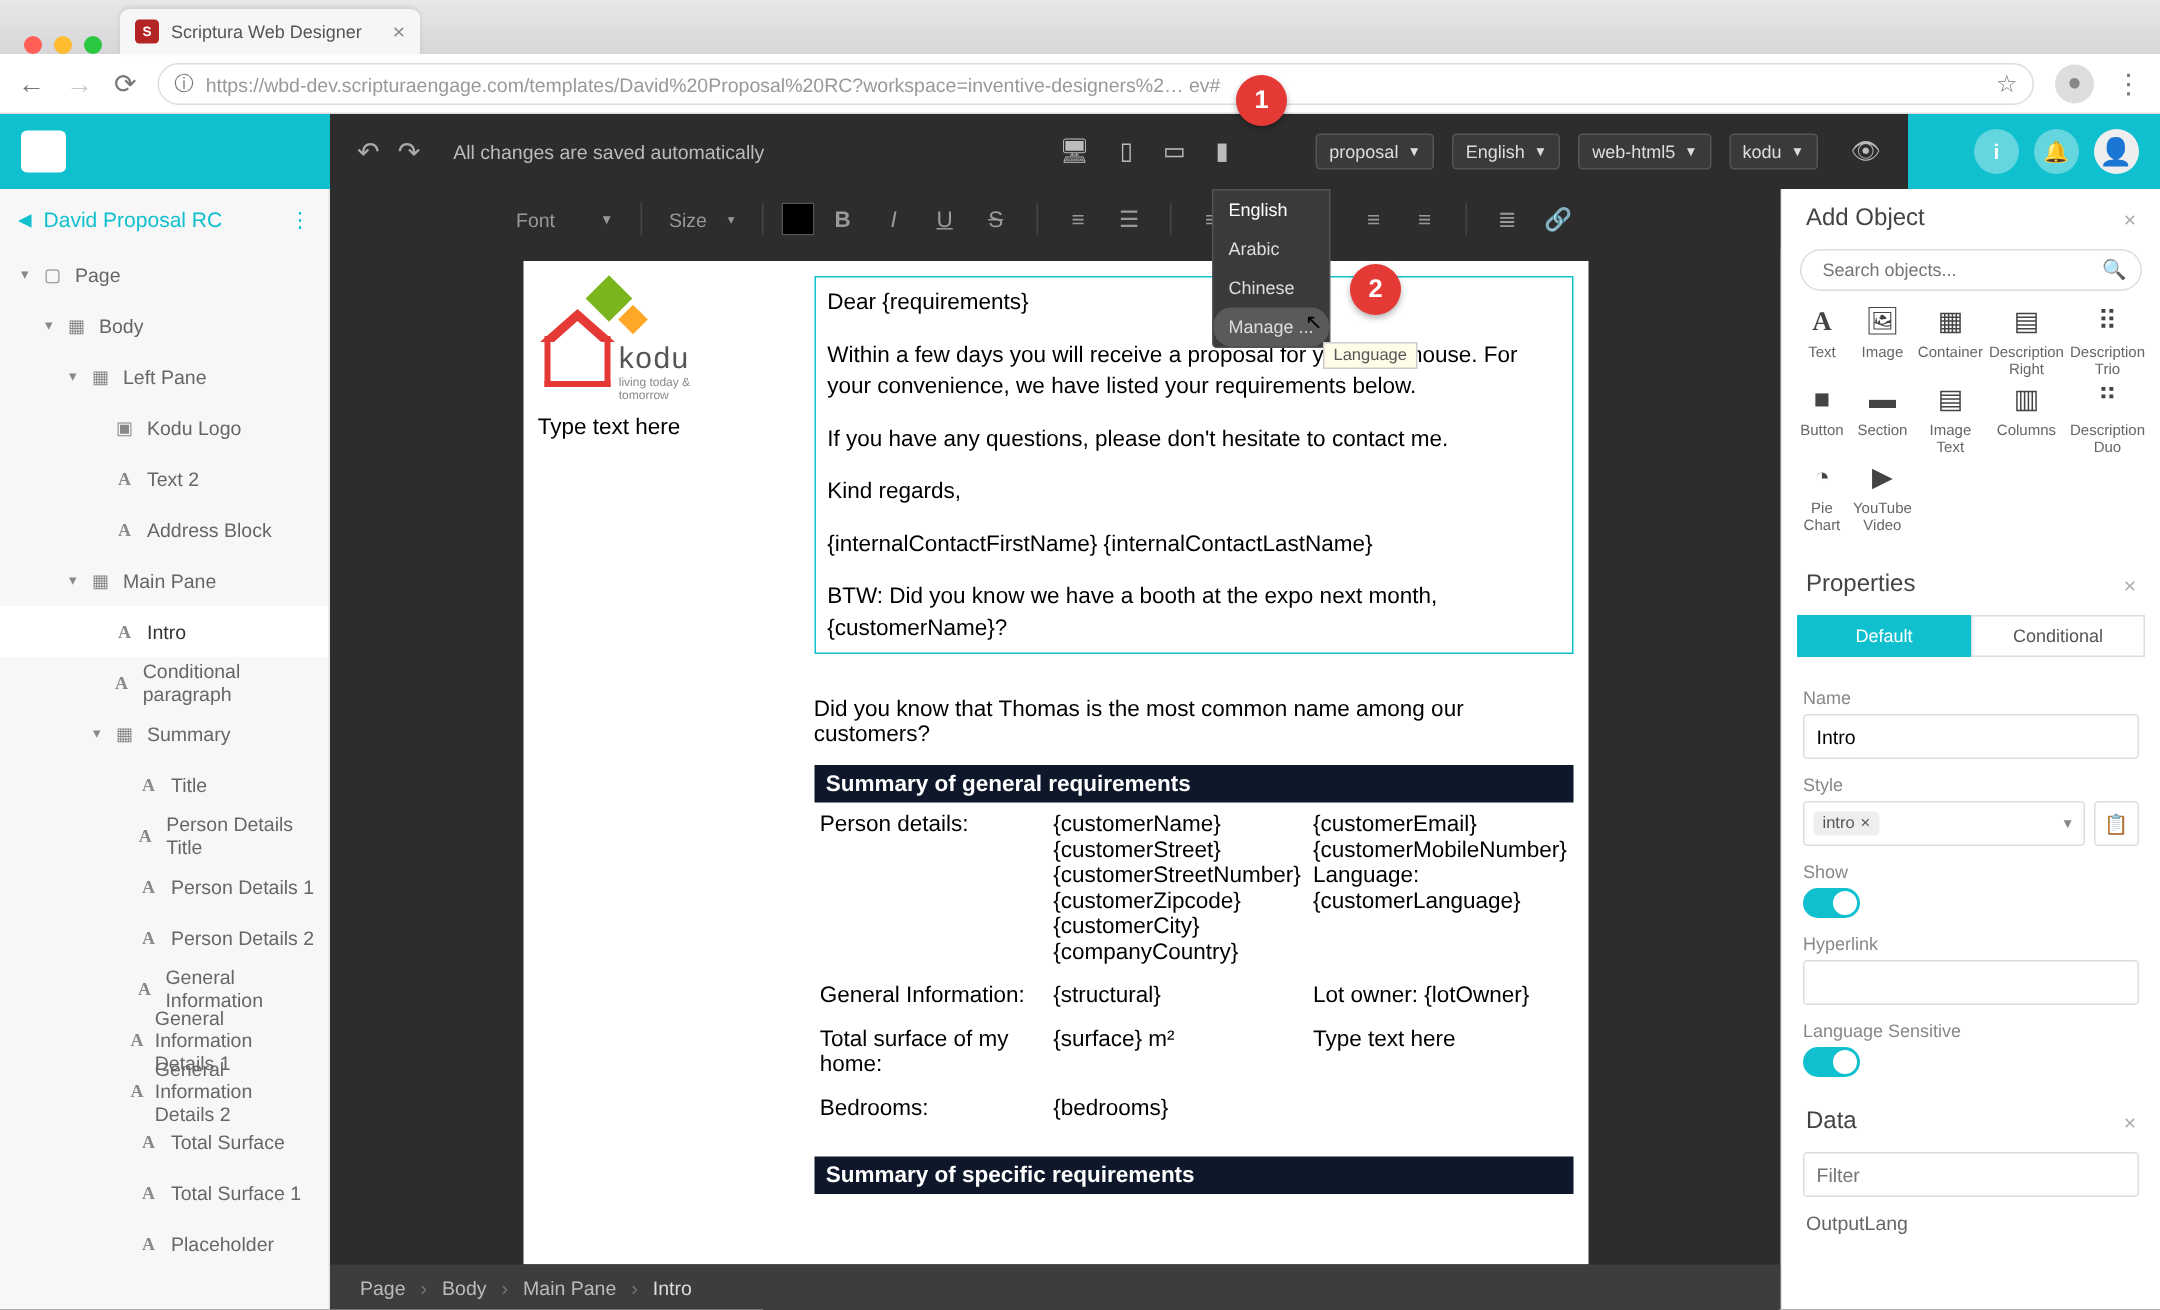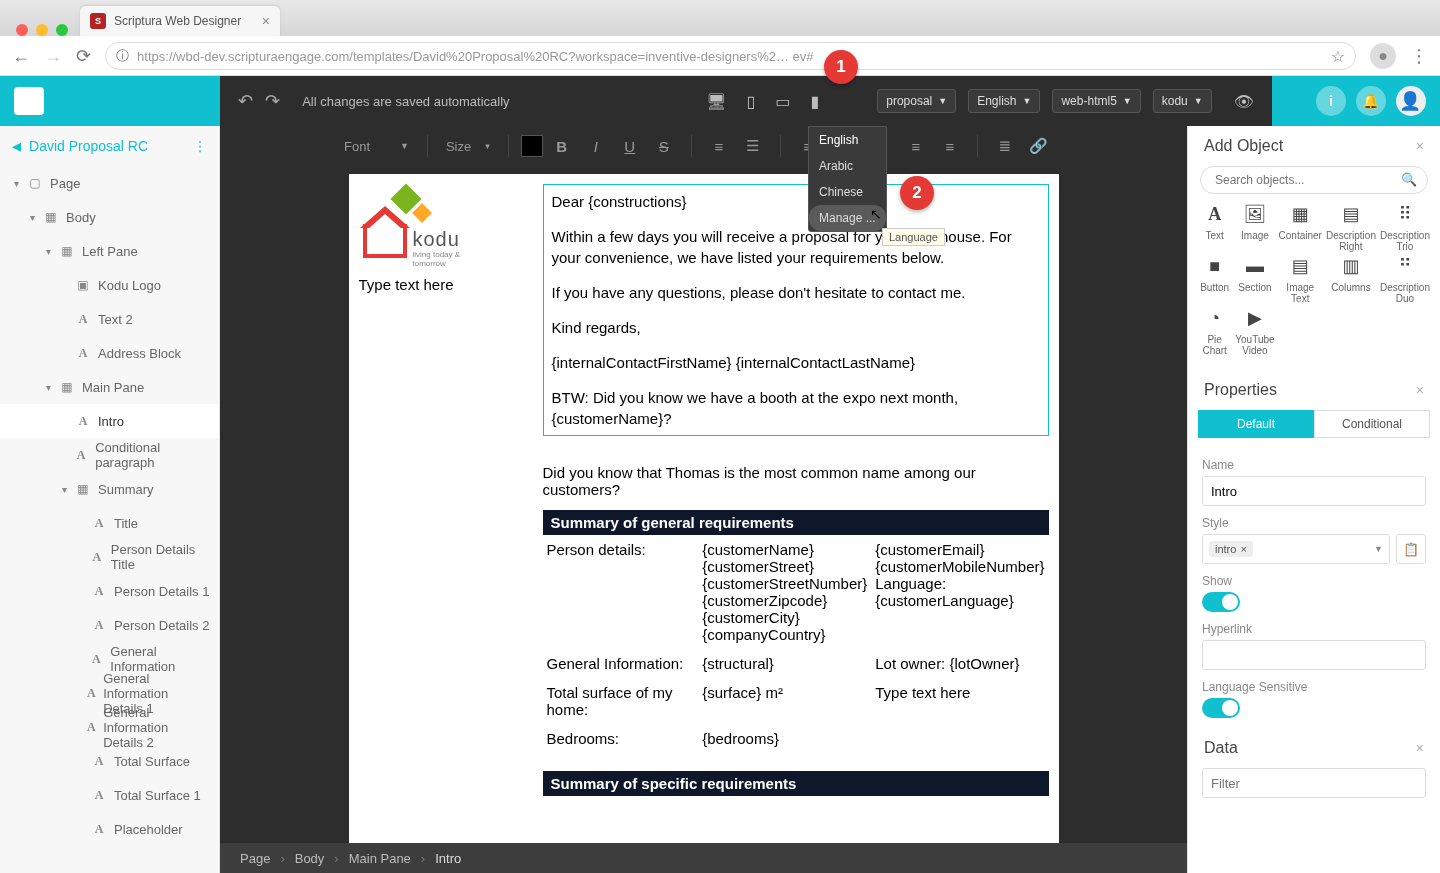--- a/index.html
+++ b/index.html
@@ -354,21 +354,21 @@
                     <div class="inner"></div>
                   </div>
                   <div class="txt">kodu</div>
                   <div class="sub">living today &amp; tomorrow</div>
                 </div>
           </div>
           <div class="typeh">Type text here</div>
         </div>
         <div class="mainpane">
           <div class="intro-box">
-            <p>Dear {constructions}</p>
+            <p>Dear {requirements}</p>
             <p>Within a few days you will receive a proposal for your new house. For your convenience, we have listed your requirements below.</p>
             <p>If you have any questions, please don't hesitate to contact me.</p>
             <p>Kind regards,</p>
             <p>{internalContactFirstName} {internalContactLastName}</p>
             <p style="margin-bottom:0">BTW: Did you know we have a booth at the expo next month, {customerName}?</p>
           </div>
           <div class="fact">Did you know that Thomas is the most common name among our customers?</div>
           <div class="greenbar">Summary of general requirements</div>
           <table class="req-table">
             <tbody>
@@ -515,20 +515,21 @@
     <label>Language Sensitive</label>
     <div class="toggle"></div>
   </div>
 
   <div class="panel-hdr">
     <span>Data</span>
     <span class="coll">×</span>
   </div>
   <div class="prop-body" style="padding-top:0">
     <input type="text" placeholder="Filter" style="">
+    <div style="padding:10px 2px 4px 2px;color:#666">OutputLang</div>
   </div>
 </div>
 
 </div>
 
 <div class="lang-menu" style="top:126px;left:808px;">
   <div class="opt selected">English</div>
   <div class="opt">Arabic</div>
   <div class="opt">Chinese</div>
   <div class="opt hover">Manage ...</div>

